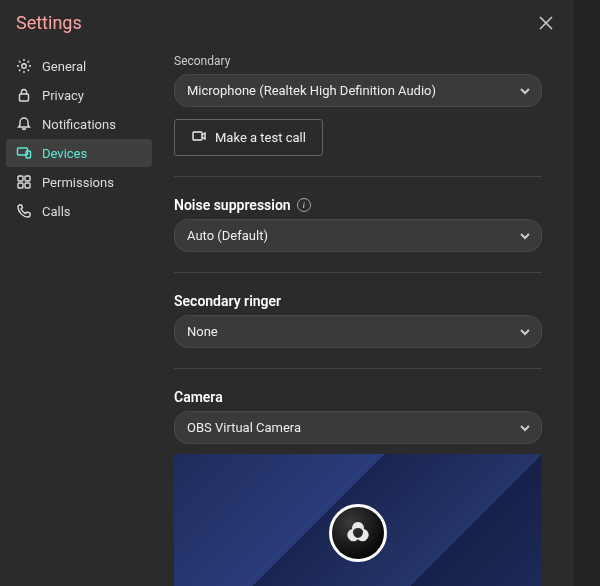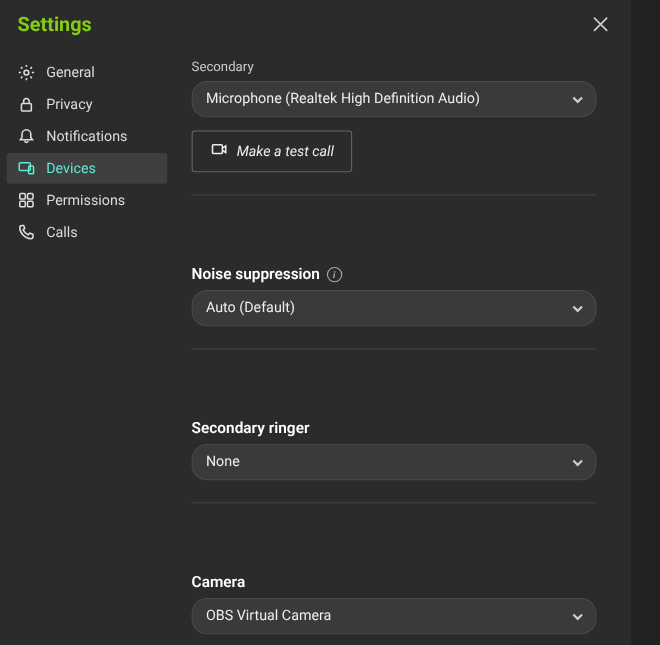--- a/index.html
+++ b/index.html
@@ -25,22 +25,22 @@
       flex-direction: column;
     }
     .dialog-header {
       padding: 12px 16px 8px 16px;
       display: flex;
       justify-content: space-between;
       align-items: flex-start;
     }
     .dialog-title {
       font-size: 18px;
-      font-weight: 700;
-      color: #84cc16;
+      font-weight: 400;
+      color: #fca5a5;
     }
     .close-btn {
       background: transparent;
       border: none;
       color: #ccc;
       cursor: pointer;
       padding: 4px;
       width: 24px;
       height: 24px;
       display: flex;
@@ -110,21 +110,20 @@
       gap: 6px;
     }
     .section-title {
       font-size: 14px;
       font-weight: 600;
       color: #fff;
       margin-bottom: 6px;
       display: flex;
       align-items: center;
       gap: 6px;
-      margin-top: 44px;
     }
     .section-desc {
       font-size: 11px;
       color: #aaa;
       margin-bottom: 10px;
     }
     .section-desc .link {
       color: #8a8acf;
       cursor: pointer;
     }
@@ -153,21 +152,20 @@
       border: 1px solid #666;
       color: #eee;
       border-radius: 3px;
       padding: 8px 16px;
       font-size: 13px;
       cursor: pointer;
       display: inline-flex;
       align-items: center;
       gap: 8px;
       margin-top: 12px;
-      font-style: italic;
     }
     .btn-outline .icon svg { width: 16px; height: 16px; stroke: #eee; fill: none; stroke-width: 1.4; }
     .info-circle {
       width: 14px;
       height: 14px;
       border: 1px solid #aaa;
       border-radius: 50%;
       display: inline-flex;
       align-items: center;
       justify-content: center;

